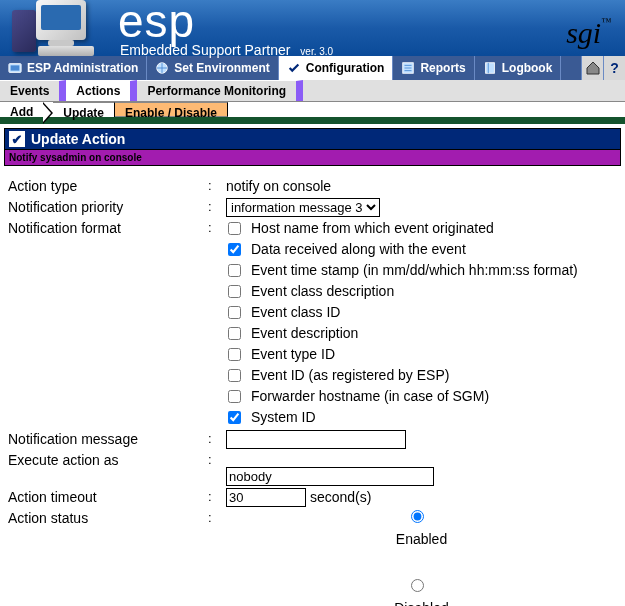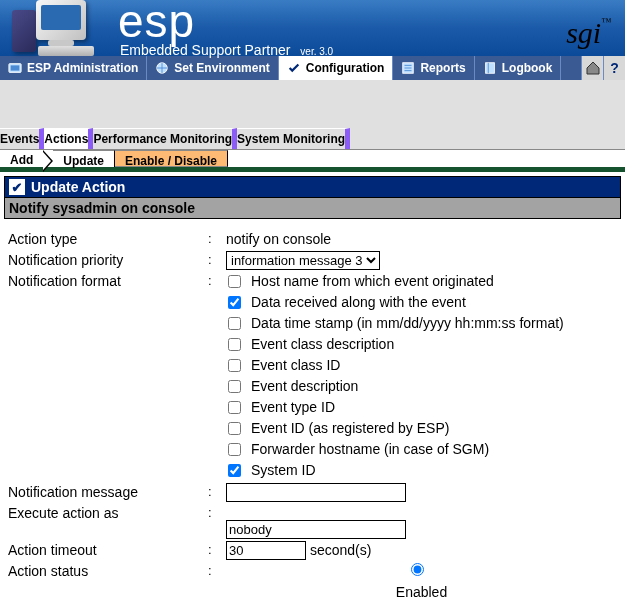--- a/index.html
+++ b/index.html
@@ -147,36 +147,35 @@
   }
   
   .navbar2 {
     background: #e0e0e0;
     display: flex;
     font-size: 12px;
     font-weight: bold;
     border-bottom: 1px solid #888;
   }
   .navbar2 .tab {
-    padding: 3px 0;
-    border-right: 5px solid #8b5cf6;
+    padding: 3px 10px;
+    border-right: 7px solid #8b5cf6;
     border-top: 1px solid #fff;
     cursor: pointer;
-    margin-top: 48px;
   }
   .navbar2 .tab.active {
     background: #fff;
   }
   
   .navbar3 {
     background: #fff;
     display: flex;
     font-size: 12px;
     font-weight: bold;
-    border-bottom: 5px solid #14532d;
+    border-bottom: 7px solid #14532d;
     height: 22px;
   }
   .navbar3 .crumb {
     padding: 3px 10px;
     cursor: pointer;
   }
   .navbar3 .arrow {
     width: 0; height: 0;
     border-top: 11px solid transparent;
     border-bottom: 11px solid transparent;
@@ -223,23 +222,23 @@
     color: #002878;
     display: inline-flex;
     align-items: center;
     justify-content: center;
     font-size: 13px;
   }
   .panel-sub {
     border: 1px solid #000;
     border-top: 1px solid #000;
     font-weight: bold;
-    font-size: 14px;
+    font-size: 10px;
     padding: 2px 4px;
-    background: #a3a3a3;
+    background: #a21caf;
   }
   .form-area {
     padding: 10px 4px 0 4px;
   }
   .form-row {
     display: flex;
     align-items: flex-start;
     margin-bottom: 1px;
     line-height: 20px;
   }
@@ -341,21 +340,20 @@
     <div class="icon-btn">
       <span style="color:#002878;font-weight:bold;font-size:14px;">?</span>
     </div>
   </div>
 </div>
 
 <div class="navbar2">
   <div class="tab">Events</div>
   <div class="tab active">Actions</div>
   <div class="tab">Performance Monitoring</div>
-  <div class="tab">System Monitoring</div>
 </div>
 
 <div class="navbar3">
   <div class="crumb">Add</div>
   <div class="arrow"></div>
   <div class="crumb update-crumb">Update</div>
   <div class="crumb enable-crumb">Enable / Disable</div>
 </div>
 
 <div class="content">
@@ -390,21 +388,21 @@
           <div class="check-row">
             <input type="checkbox" style="">
             <span>Host name from which event originated</span>
           </div>
           <div class="check-row">
             <input type="checkbox" checked="" style="">
             <span>Data received along with the event</span>
           </div>
           <div class="check-row">
             <input type="checkbox" style="">
-            <span>Data time stamp (in mm/dd/yyyy hh:mm:ss format)</span>
+            <span>Event time stamp (in mm/dd/which hh:mm:ss format)</span>
           </div>
           <div class="check-row">
             <input type="checkbox" style="">
             <span>Event class description</span>
           </div>
           <div class="check-row">
             <input type="checkbox" style="">
             <span>Event class ID</span>
           </div>
           <div class="check-row">
@@ -435,21 +433,21 @@
       <div class="form-colon">:</div>
       <div class="form-field">
         <input type="text" style="width: 180px;" value="">
       </div>
     </div>
 
     <div class="form-row">
       <div class="form-label">Execute action as</div>
       <div class="form-colon">:</div>
       <div class="form-field">
-        <input type="text" style="width: 180px; margin-top: 17px;" value="nobody">
+        <input type="text" style="width: 208px; margin-top: 17px;" value="nobody">
       </div>
     </div>
 
     <div class="form-row">
       <div class="form-label">Action timeout</div>
       <div class="form-colon">:</div>
       <div class="form-field">
         <input type="text" style="width: 80px;" value="30">
         <span>second(s)</span>
       </div>

